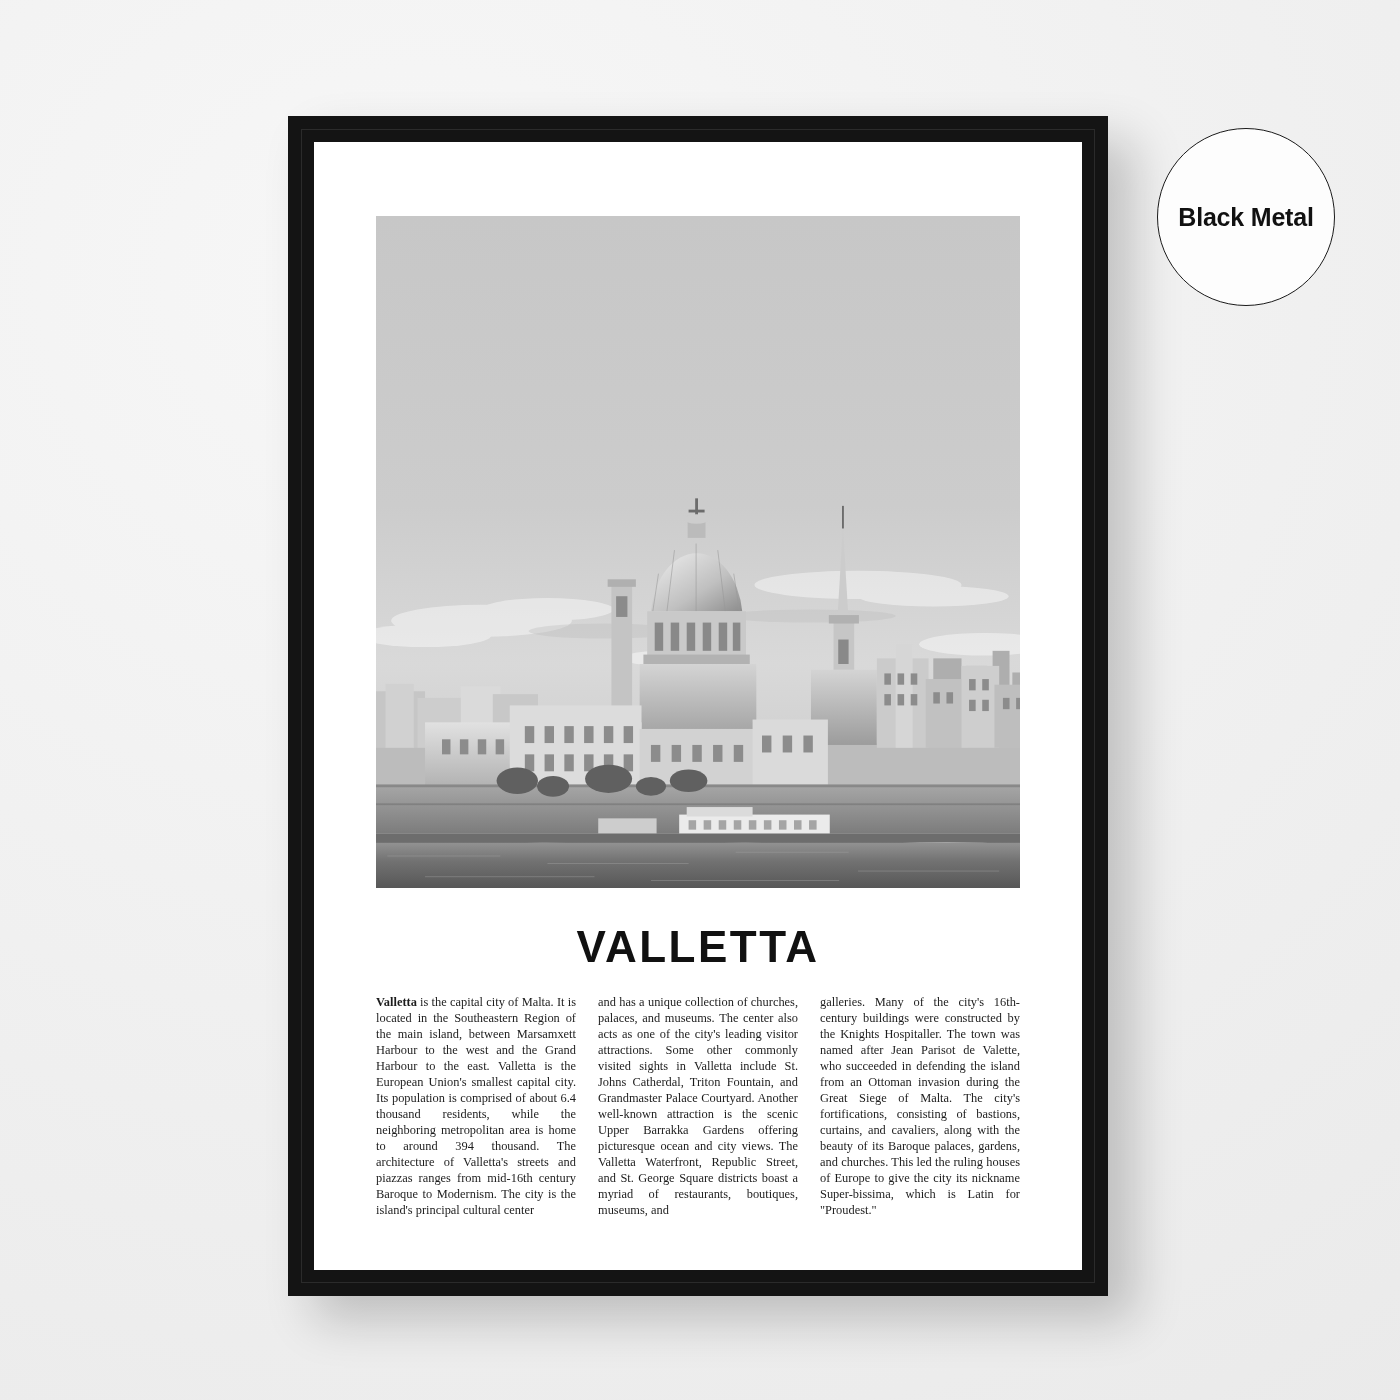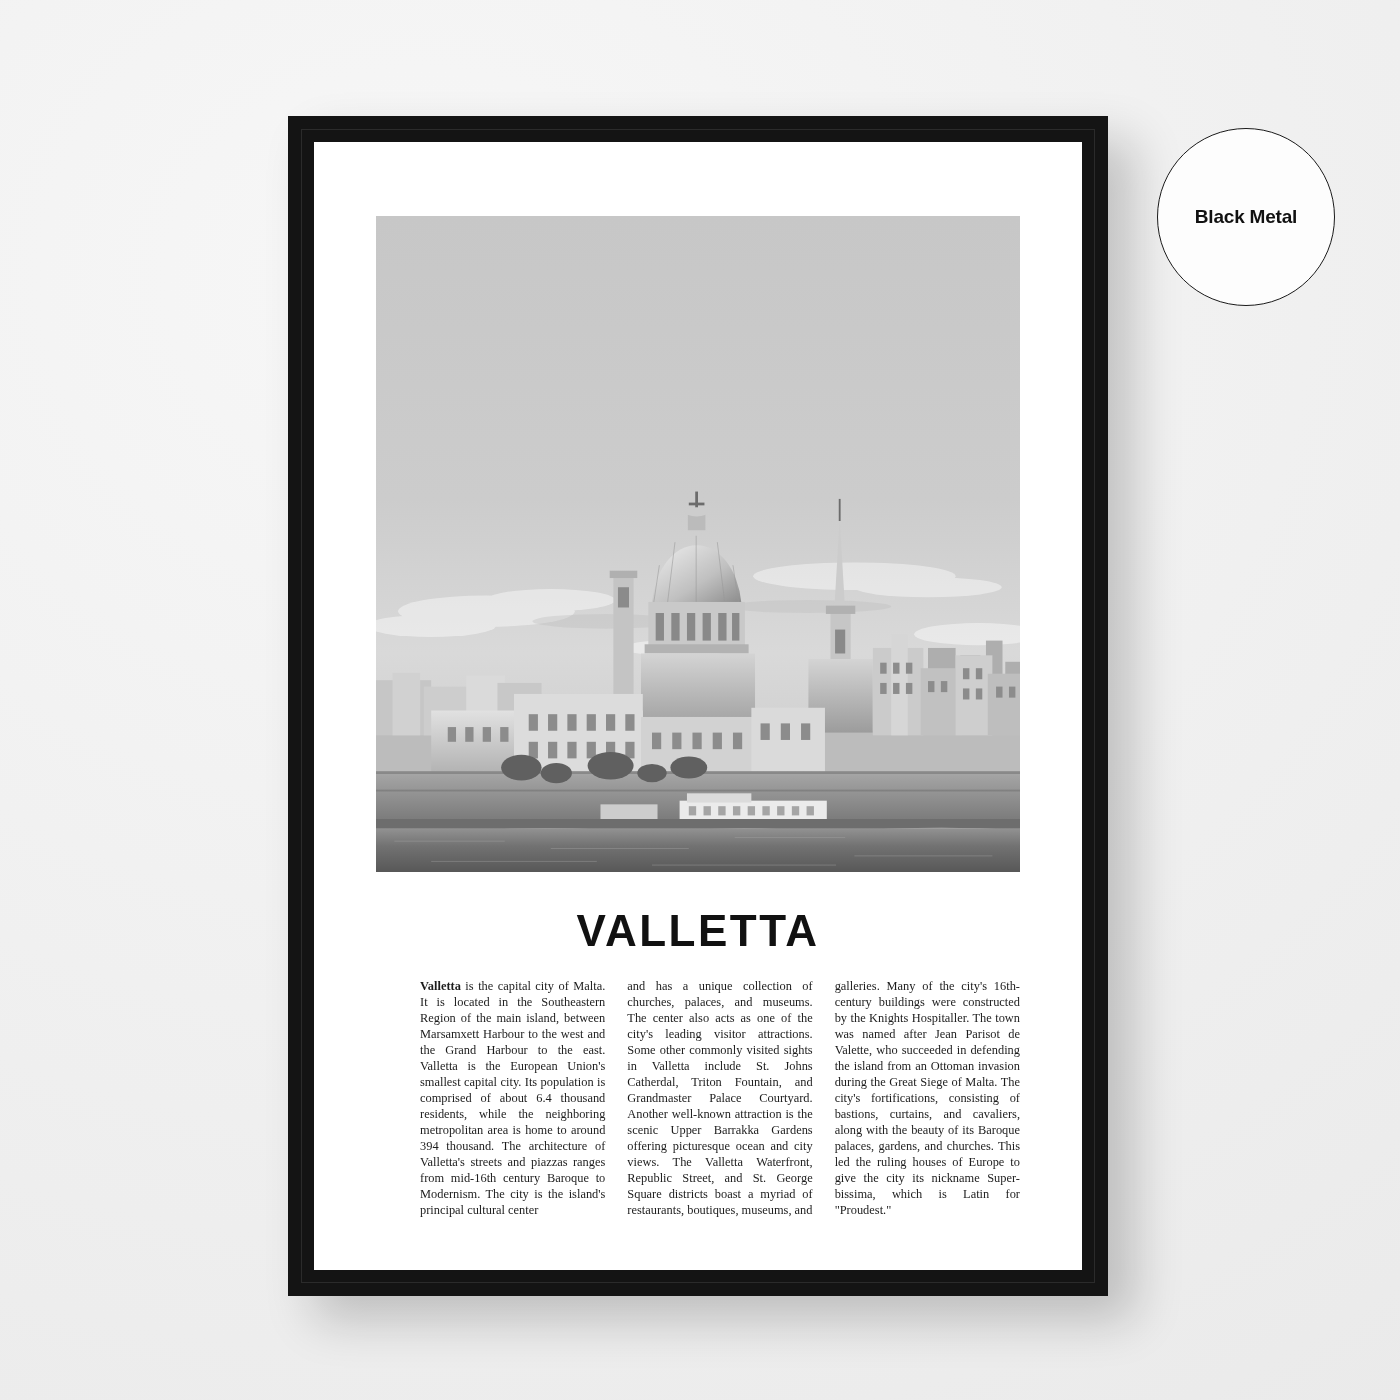--- a/index.html
+++ b/index.html
@@ -32,21 +32,21 @@
     height: 178px;
     border-radius: 50%;
     background: #fdfdfd;
     border: 1.5px solid #1a1a1a;
     display: flex;
     align-items: center;
     justify-content: center;
     box-sizing: border-box;
   }
   .badge-label {
-    font-size: 19px;
+    font-size: 25px;
     font-weight: bold;
     letter-spacing: -0.2px;
     color: #111;
     white-space: nowrap;
   }
 
   
   .frame-shadow {
     position: absolute;
     left: 288px;
@@ -141,21 +141,20 @@
   
   .poster-body {
     display: flex;
     gap: 22px;
     font-family: "Liberation Serif", serif;
     font-size: 12.4px;
     line-height: 1.29;
     color: #1c1c1c;
     text-align: justify;
     text-justify: inter-word;
-    margin-left: 44px;
   }
   .poster-body p {
     margin: 0;
     flex: 1 1 0;
     hyphens: auto;
   }
   .poster-body b { font-weight: bold; }
 </style>
 </head>
 <body>

